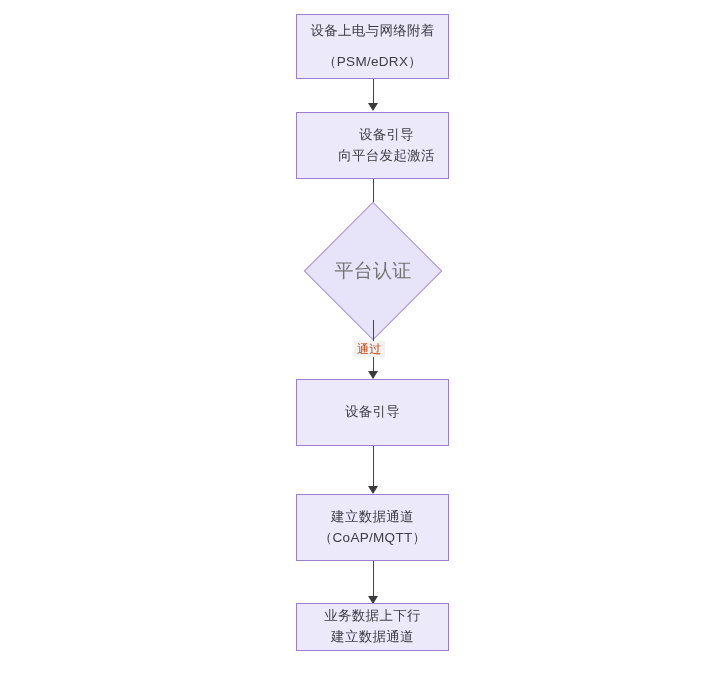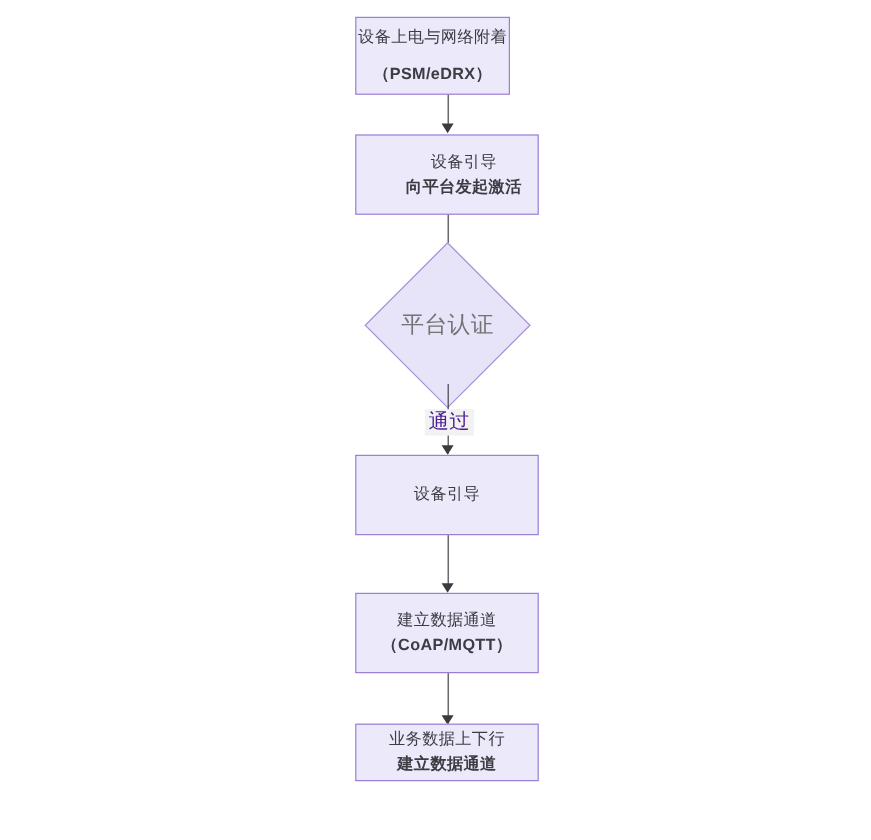--- a/index.html
+++ b/index.html
@@ -34,21 +34,20 @@
     color: #3c3c42;
     font-size: 13.5px;
     line-height: 1.55;
     text-align: center;
     letter-spacing: 0.3px;
     white-space: nowrap;
   }
 
   .node .line2 {
     display: block;
-    font-weight: bold;
   }
 
   
   .node-diamond {
     position: absolute;
     width: 98px;
     height: 98px;
     box-sizing: border-box;
     background: #e7e3f8;
     border: 1.4px solid #a78fd8;
@@ -82,35 +81,35 @@
     width: 0;
     height: 0;
     border-left: 5px solid transparent;
     border-right: 5px solid transparent;
     border-top: 8px solid #3a3a40;
   }
 
   .edge-label {
     position: absolute;
     background: #f2f2f2;
-    color: #4c1d95;
-    font-size: 17px;
+    color: #c2410c;
+    font-size: 12px;
     line-height: 1.2;
     padding: 1px 3px;
     white-space: nowrap;
     z-index: 4;
     letter-spacing: 0.3px;
   }
 </style>
 </head>
 <body>
 
 <div id="flow-canvas">
 
-  <div class="node" style="left:296px; top:14px; width:129px; height:65px;gap:10px;">
+  <div class="node" style="left:296px; top:14px; width:153px; height:65px;gap:10px;">
     <span class="line1">设备上电与网络附着</span>
     <span class="line2">（PSM/eDRX）</span>
   </div>
 
   <div class="connector" style="left:372.5px; top:79px; height:26px;"></div>
   <div class="arrowhead" style="left:368px; top:103px;"></div>
 
   <div class="node" style="left:296px; top:112px; width:153px; height:67px;padding-left:28px;">
     <span class="line1">设备引导</span>
     <span class="line2">向平台发起激活</span>

